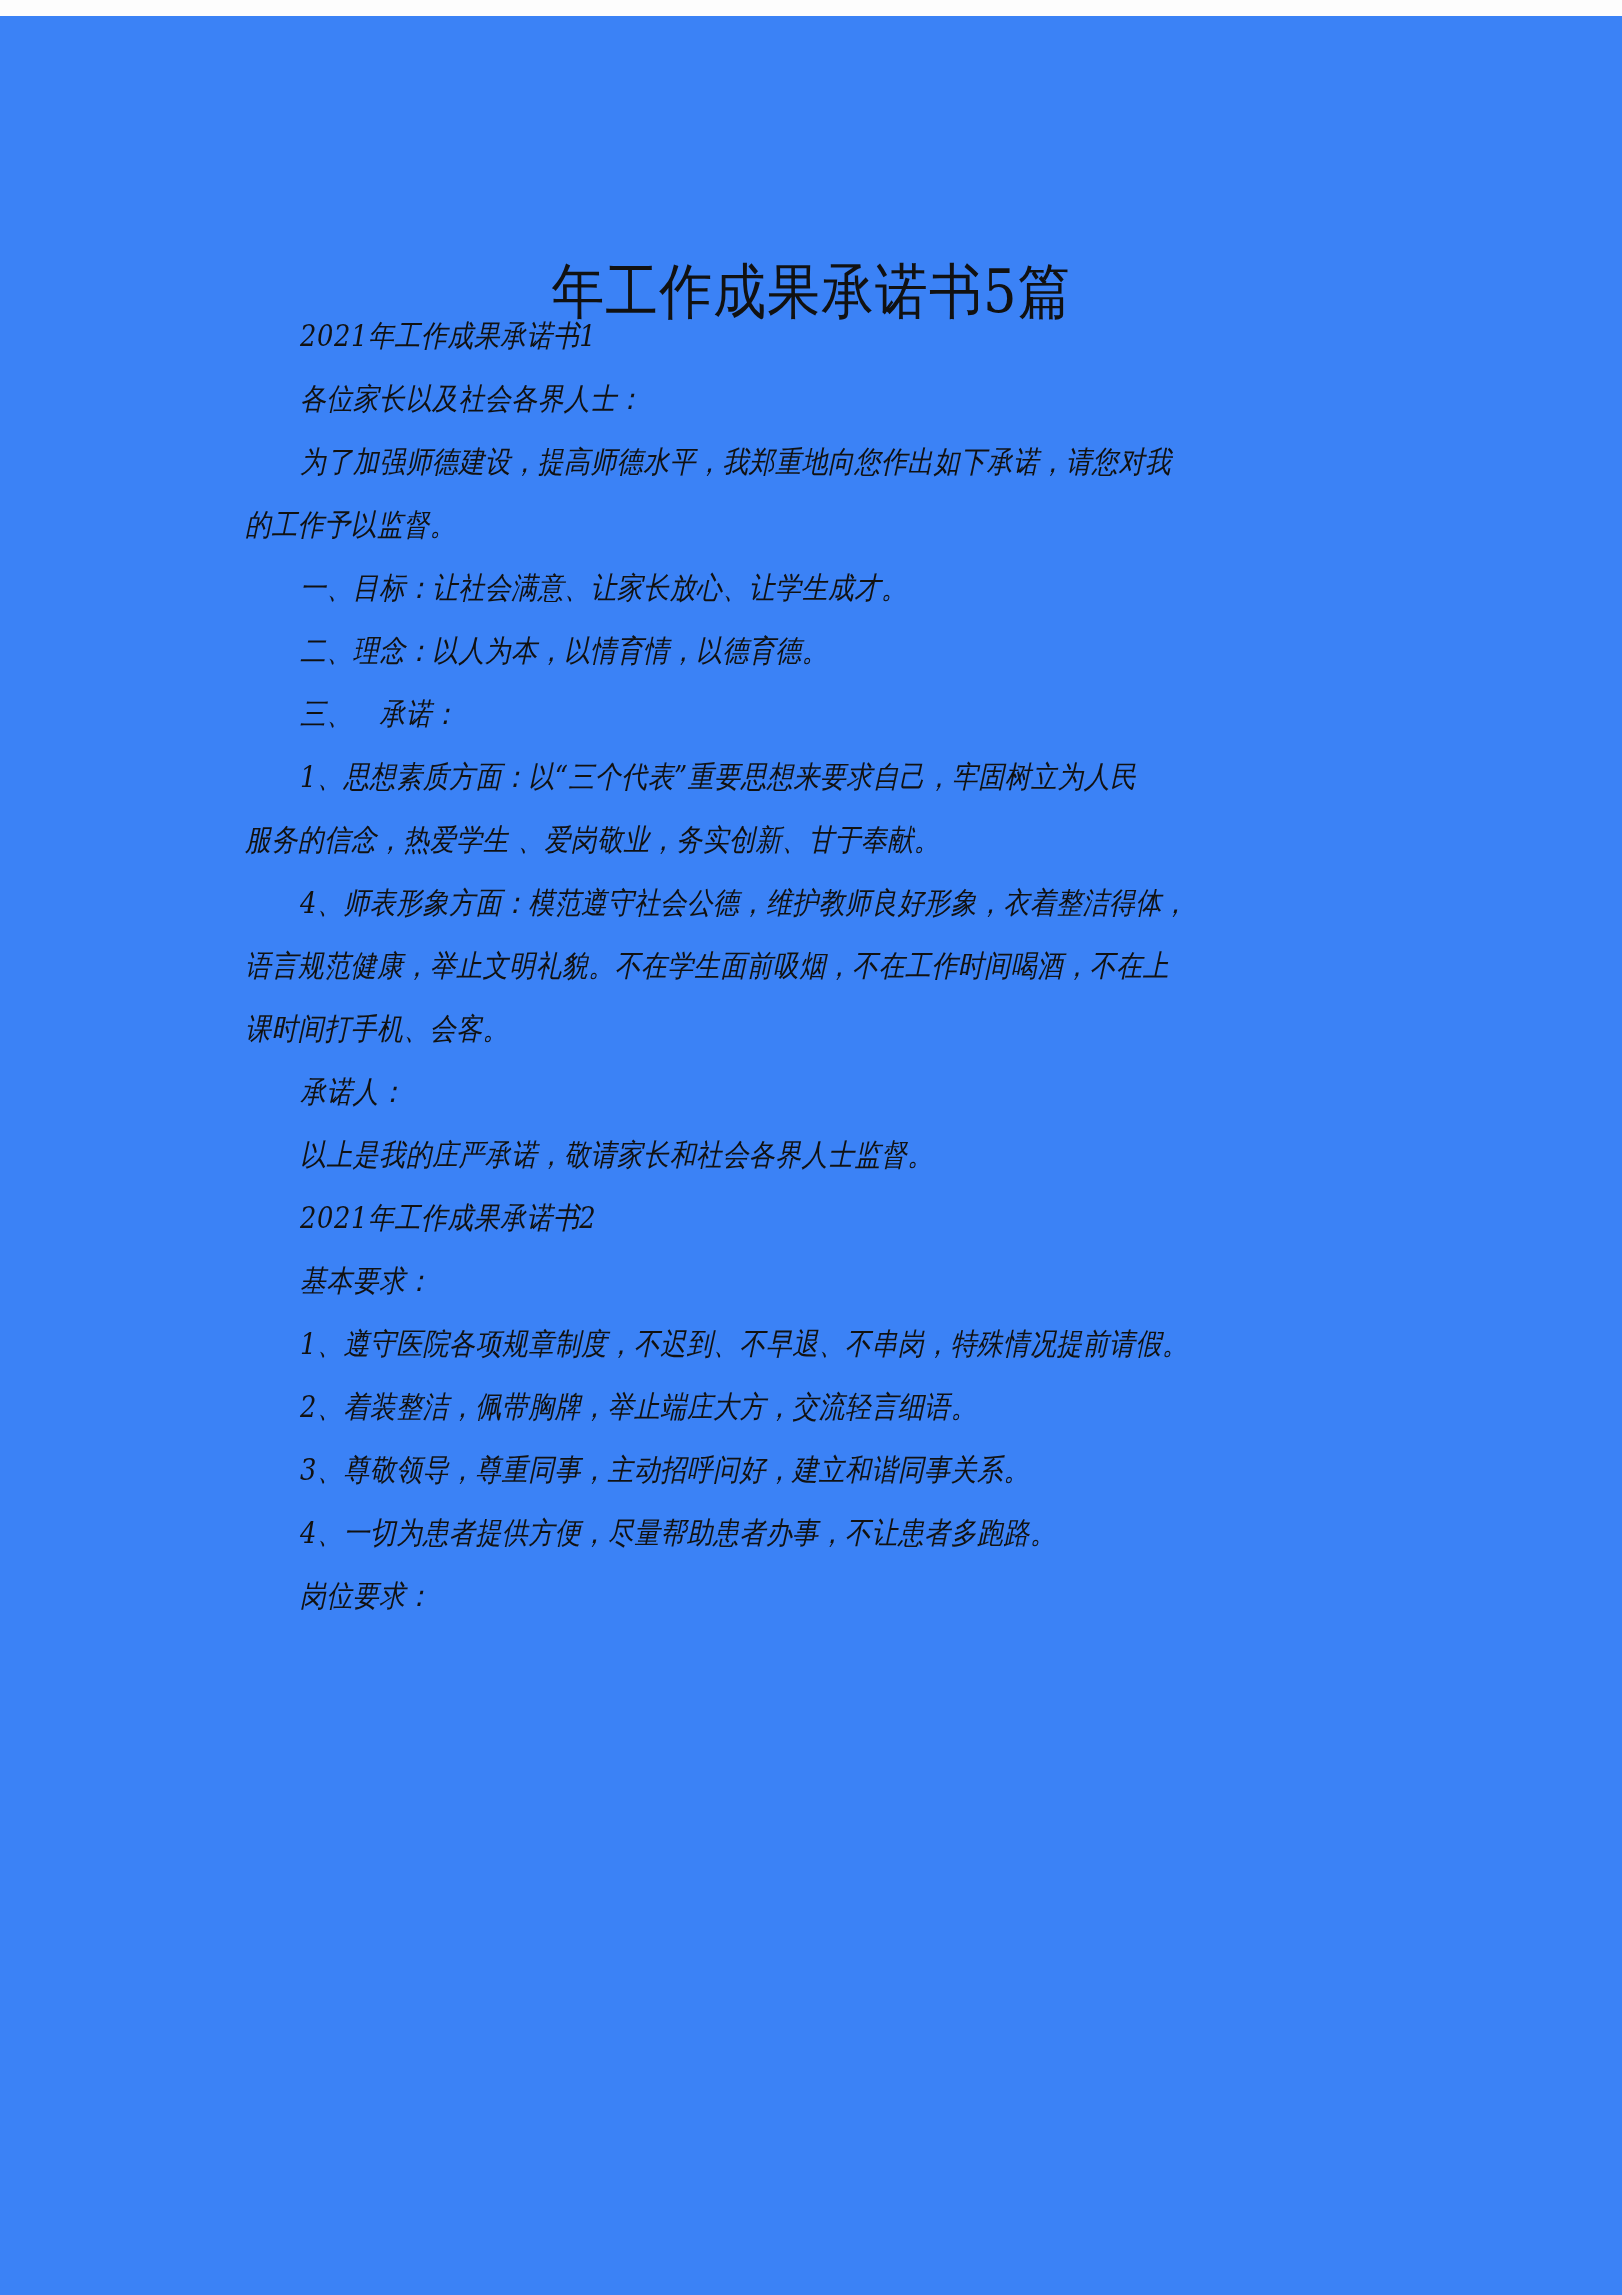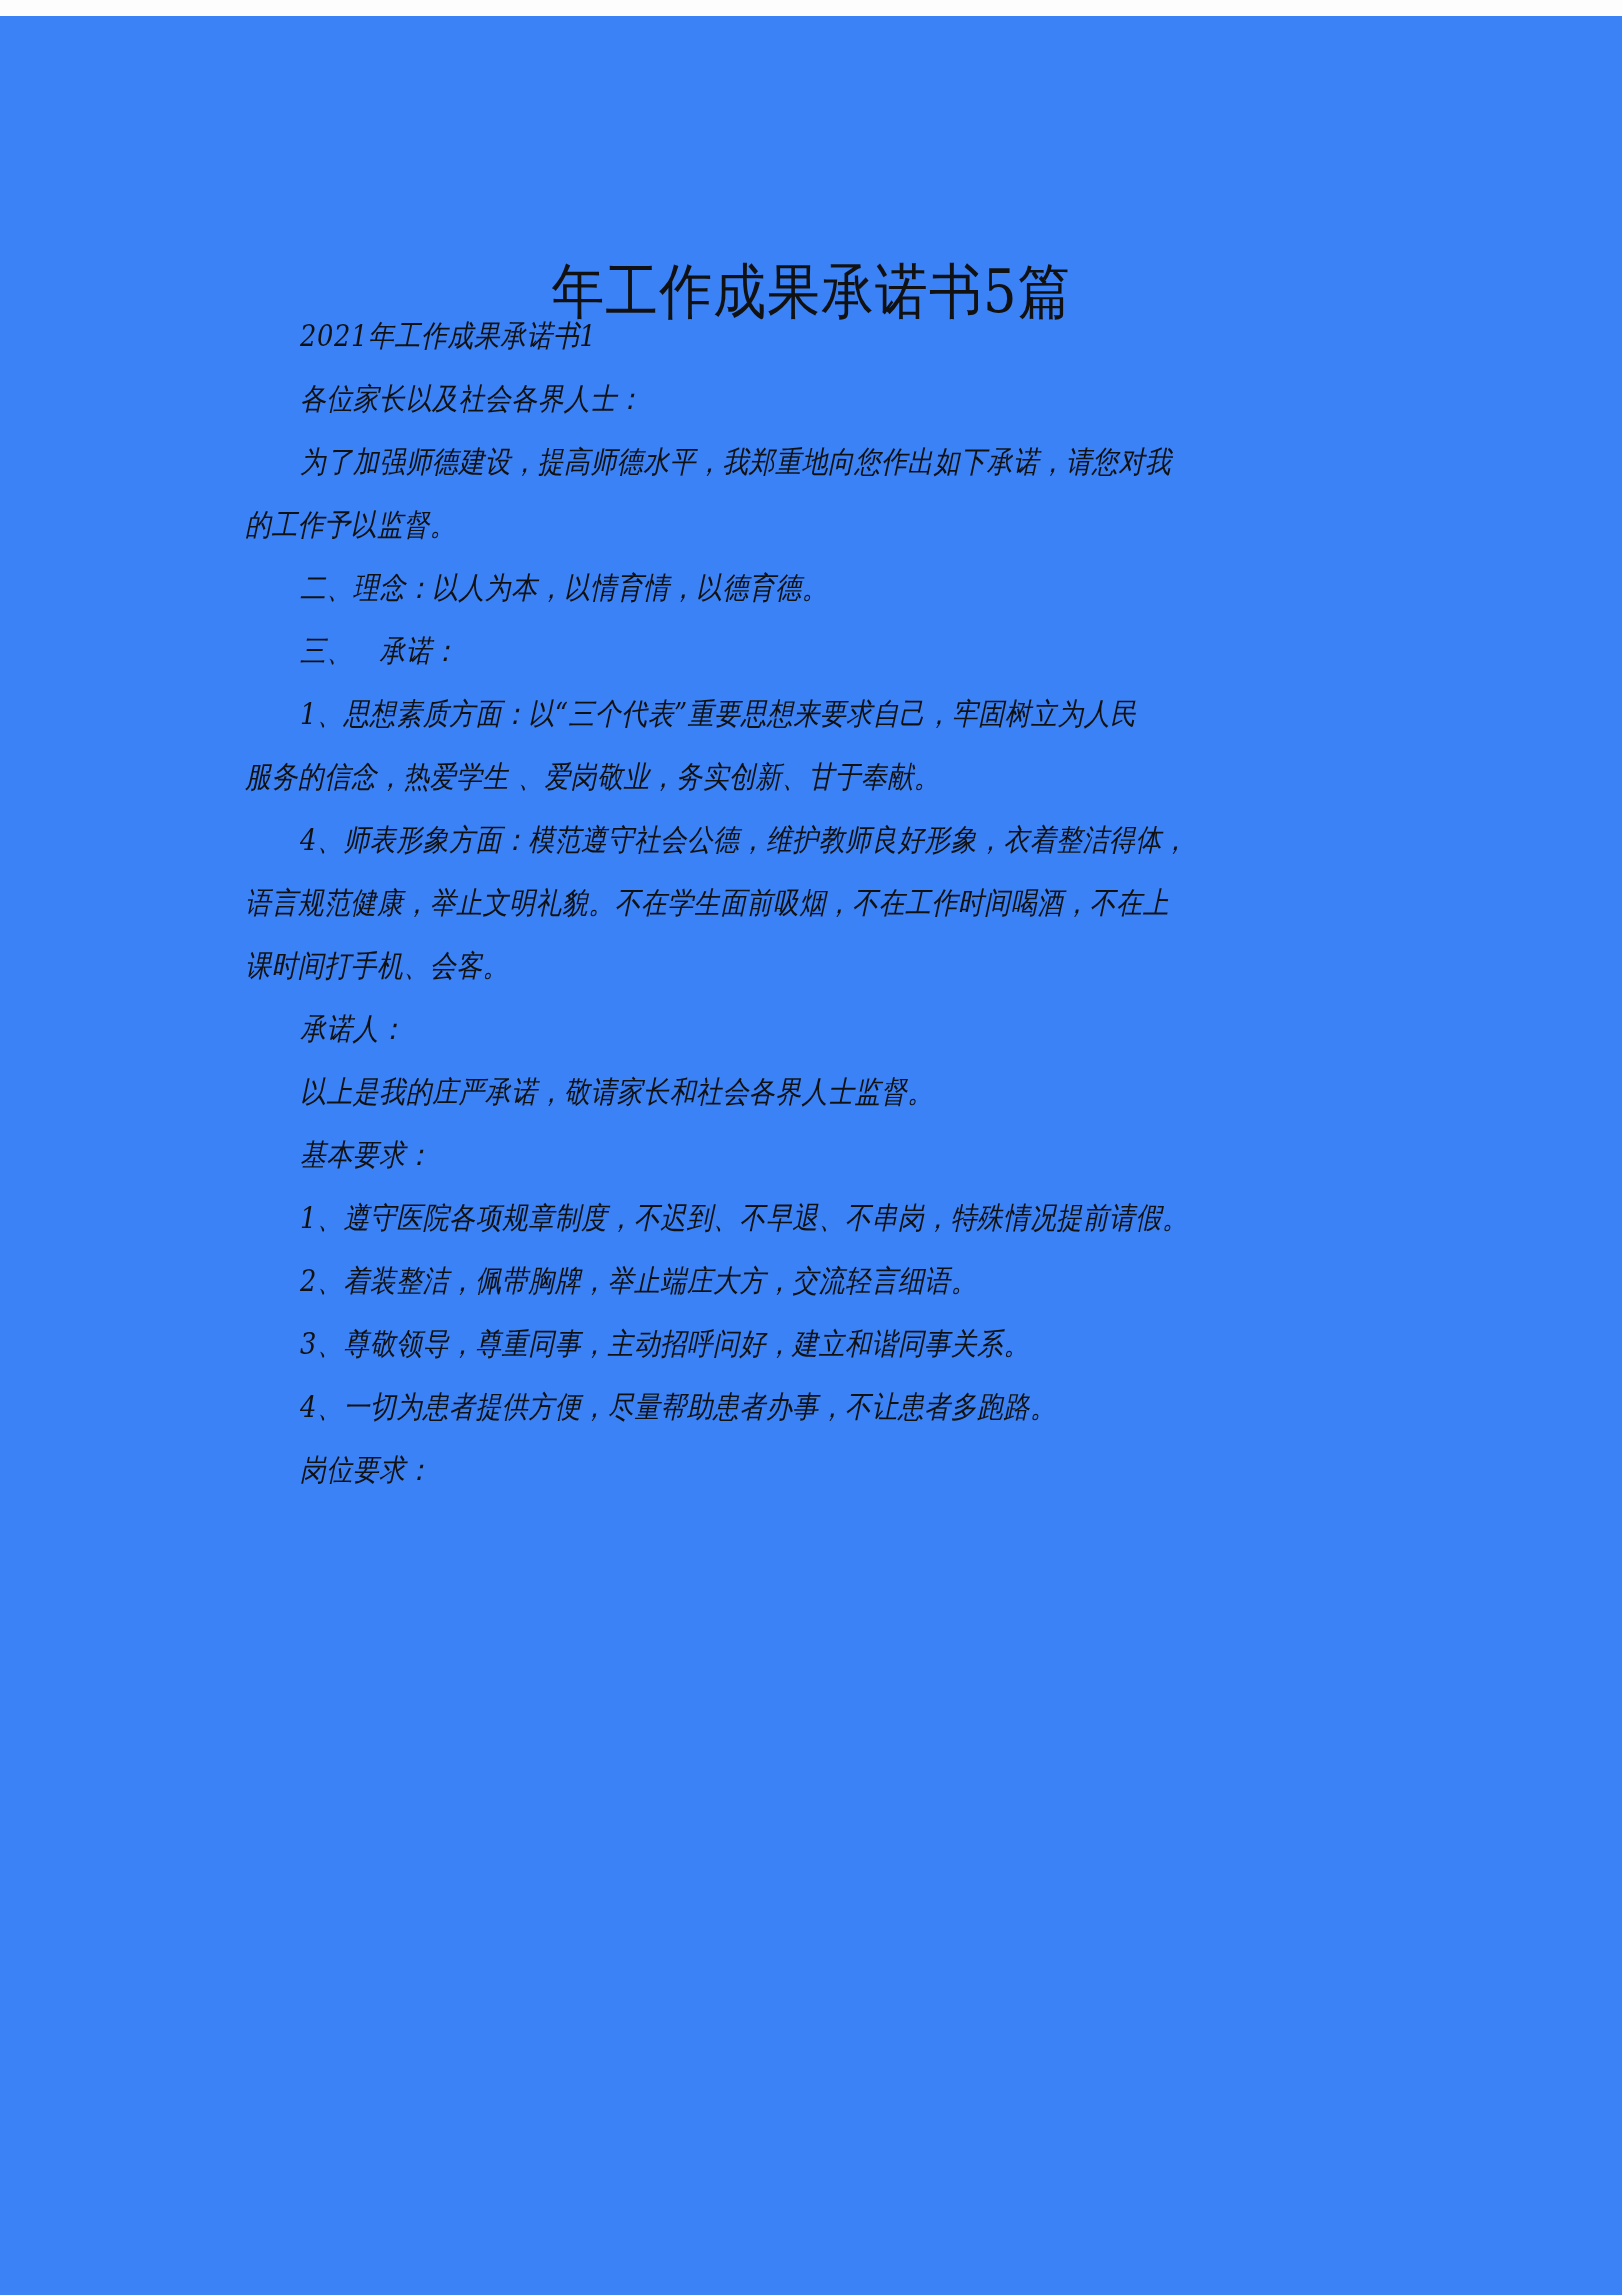--- a/index.html
+++ b/index.html
@@ -66,39 +66,45 @@
       <div class="line indent">2021年工作成果承诺书1</div>
     </div>
     <div class="para">
       <div class="line indent">各位家长以及社会各界人士：</div>
     </div>
     <div class="para">
       <div class="line indent">为了加强师德建设，提高师德水平，我郑重地向您作出如下承诺，请您对我</div>
       <div class="line">的工作予以监督。</div>
     </div>
     <div class="para">
+      <div class="line indent">一、目标：让社会满意、让家长放心、让学生成才。</div>
+    </div>
+    <div class="para">
       <div class="line indent">二、理念：以人为本，以情育情，以德育德。</div>
     </div>
     <div class="para">
       <div class="line indent">三、　承诺：</div>
     </div>
     <div class="para">
       <div class="line indent">1、思想素质方面：以“三个代表”重要思想来要求自己，牢固树立为人民</div>
       <div class="line">服务的信念，热爱学生 、爱岗敬业，务实创新、甘于奉献。</div>
     </div>
     <div class="para">
       <div class="line indent">4、师表形象方面：模范遵守社会公德，维护教师良好形象，衣着整洁得体，</div>
       <div class="line">语言规范健康，举止文明礼貌。不在学生面前吸烟，不在工作时间喝酒，不在上</div>
       <div class="line">课时间打手机、会客。</div>
     </div>
     <div class="para">
       <div class="line indent">承诺人：</div>
     </div>
     <div class="para">
       <div class="line indent">以上是我的庄严承诺，敬请家长和社会各界人士监督。</div>
+    </div>
+    <div class="para">
+      <div class="line indent">2021年工作成果承诺书2</div>
     </div>
     <div class="para">
       <div class="line indent">基本要求：</div>
     </div>
     <div class="para">
       <div class="line indent">1、遵守医院各项规章制度，不迟到、不早退、不串岗，特殊情况提前请假。</div>
     </div>
     <div class="para">
       <div class="line indent">2、着装整洁，佩带胸牌，举止端庄大方，交流轻言细语。</div>
     </div>

